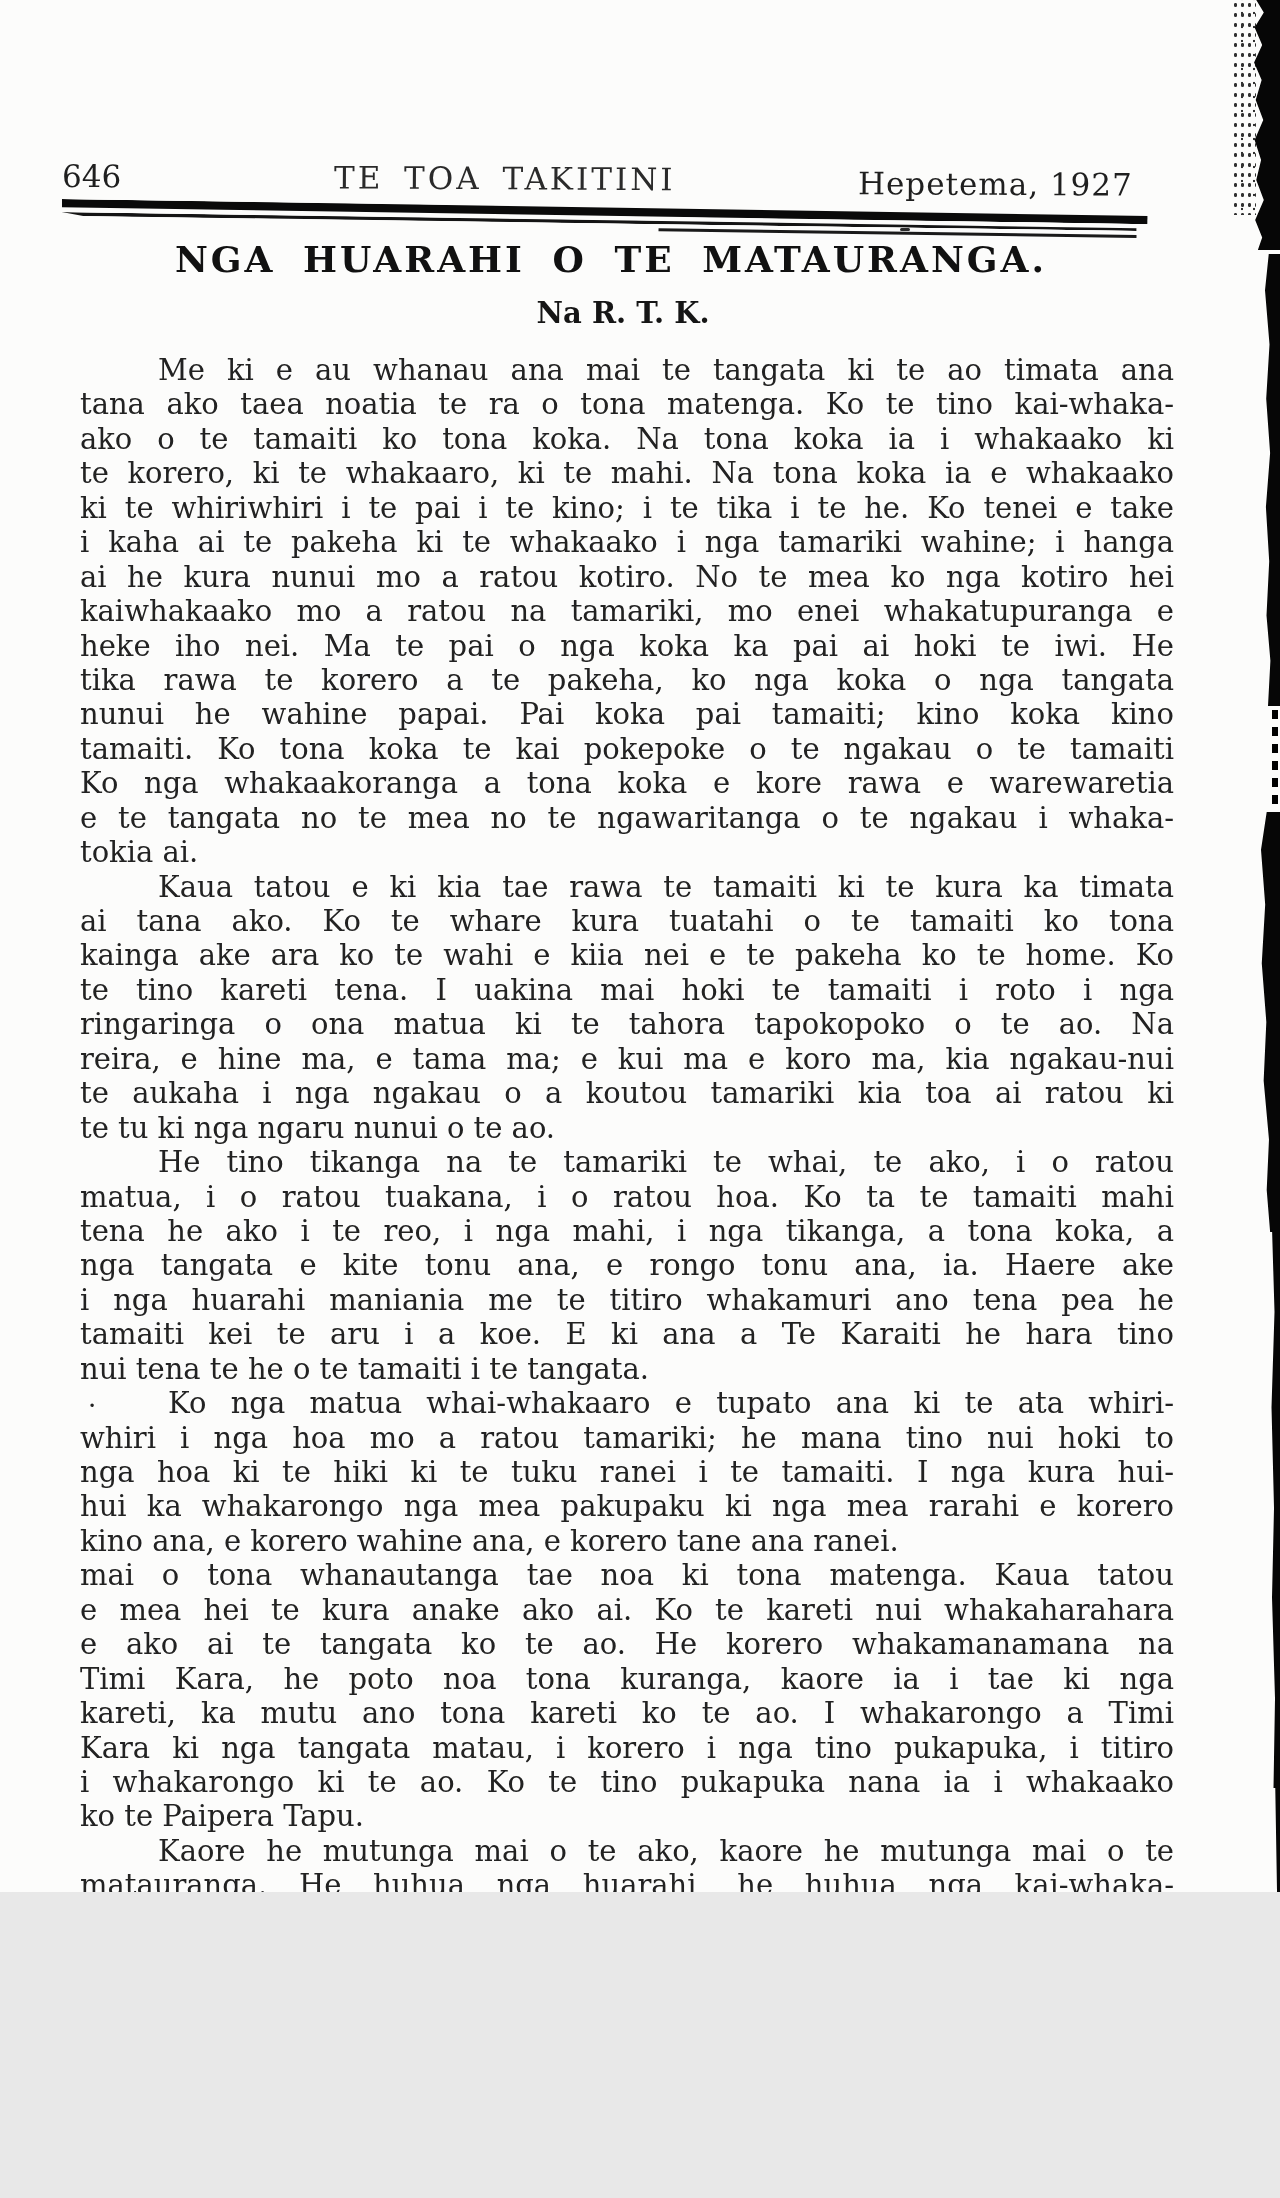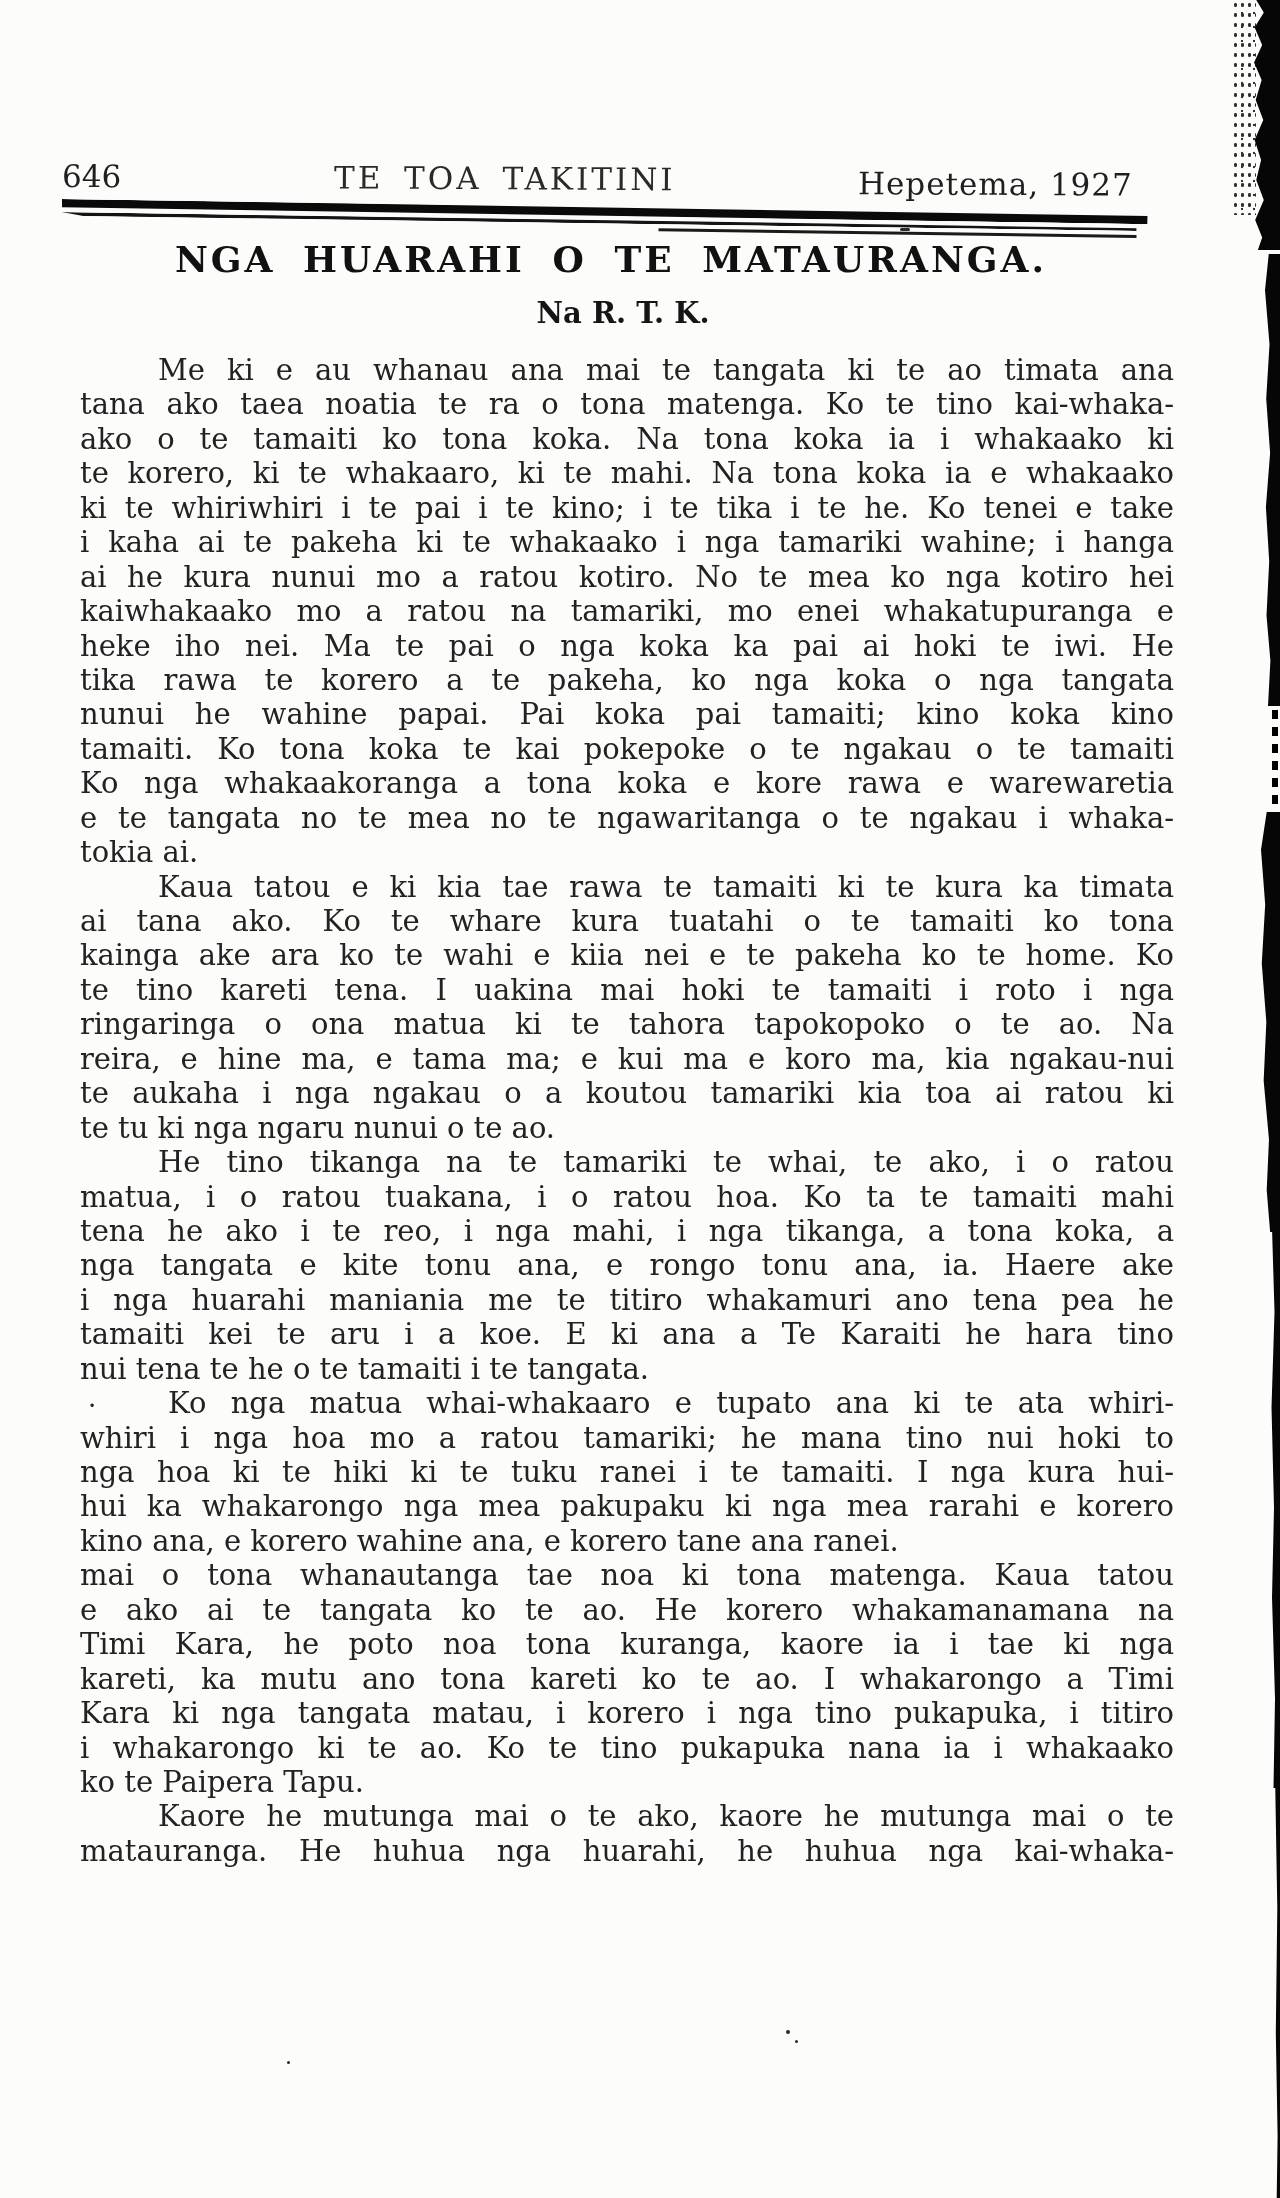--- a/index.html
+++ b/index.html
@@ -1,18 +1,18 @@
 <!DOCTYPE html>
 <html><head>
 <meta charset="utf-8">
 <style>
   html,body{margin:0;padding:0;background:#e8e8e8;}
   .page{
     position:relative;
-    width:1280px;height:2198px;
+    width:1280px;height:1892px;
     margin:0 auto;
     background:#fcfcfb;
     overflow:hidden;
     font-family:"DejaVu Serif","Liberation Serif",serif;
     color:#1f1f1f;
   }
 
   
   .header{position:absolute;left:0;top:0;width:1280px;height:240px;
           transform:rotate(0.3deg);transform-origin:62px 180px;}
@@ -127,20 +127,21 @@
       </div>
       <div class="para">
         <div class="line pfirst wide">Ko nga matua whai-whakaaro e tupato ana ki te ata whiri-<span class="margin-dot">·</span></div>
         <div class="line">whiri i nga hoa mo a ratou tamariki; he mana tino nui hoki to</div>
         <div class="line">nga hoa ki te hiki ki te tuku ranei i te tamaiti.  I nga kura hui-</div>
         <div class="line">hui ka whakarongo nga mea pakupaku ki nga mea rarahi e korero</div>
         <div class="line plast">kino ana, e korero wahine ana, e korero tane ana ranei.</div>
       </div>
       <div class="para">
         <div class="line">mai o tona whanautanga tae noa ki tona matenga.  Kaua tatou</div>
+        <div class="line">e mea hei te kura anake ako ai.  Ko te kareti nui whakaharahara</div>
         <div class="line">e ako ai te tangata ko te ao.  He korero whakamanamana na</div>
         <div class="line">Timi Kara, he poto noa tona kuranga, kaore ia i tae ki nga</div>
         <div class="line">kareti, ka mutu ano tona kareti ko te ao.  I whakarongo a Timi</div>
         <div class="line">Kara ki nga tangata matau, i korero i nga tino pukapuka, i titiro</div>
         <div class="line">i whakarongo ki te ao.  Ko te tino pukapuka nana ia i whakaako</div>
         <div class="line plast">ko te Paipera Tapu.</div>
       </div>
       <div class="para">
         <div class="line pfirst">Kaore he mutunga mai o te ako, kaore he mutunga mai o te</div>
         <div class="line">matauranga.  He huhua nga huarahi, he huhua nga kai-whaka-</div>

